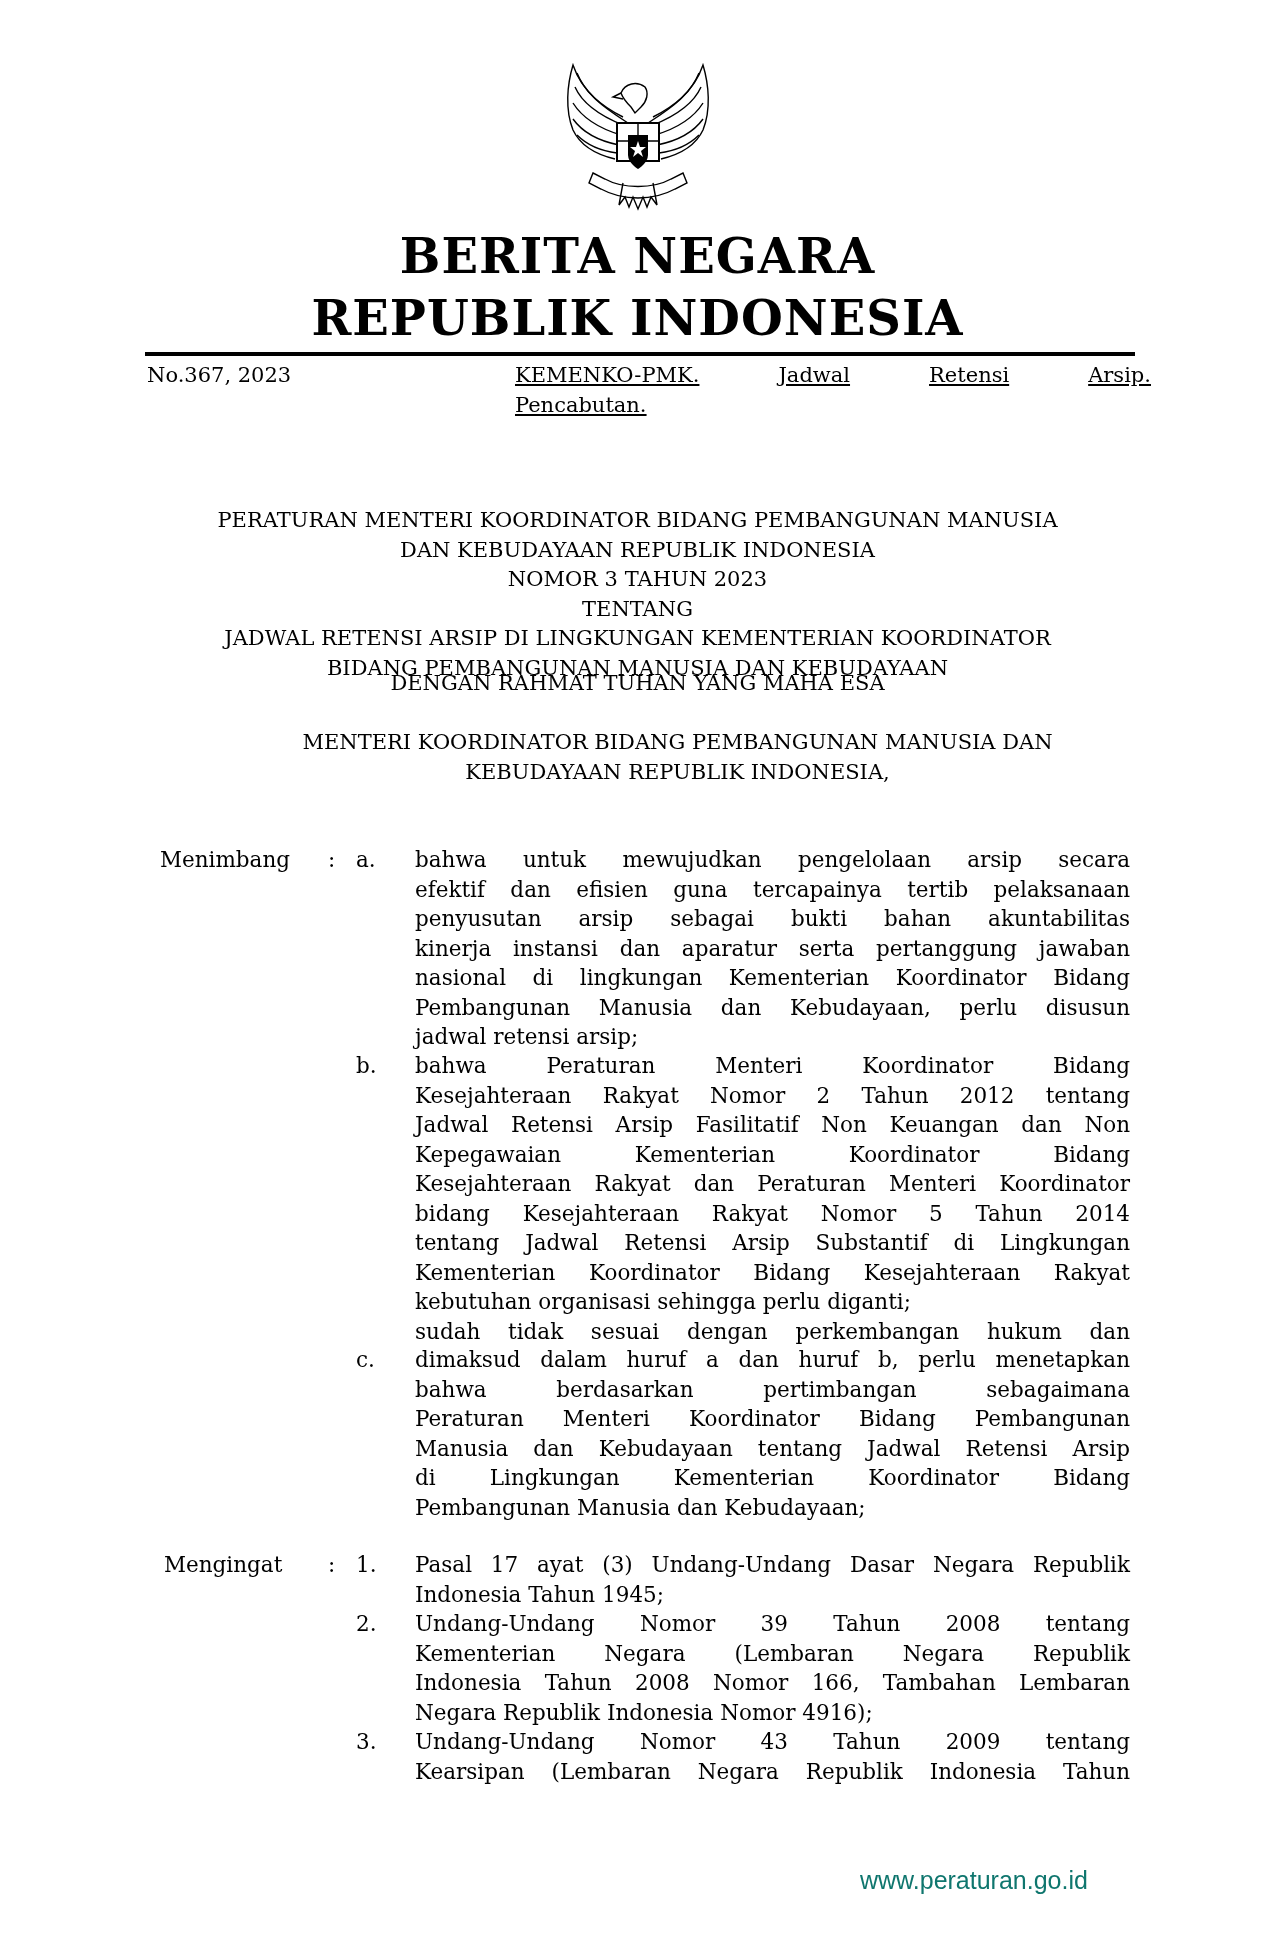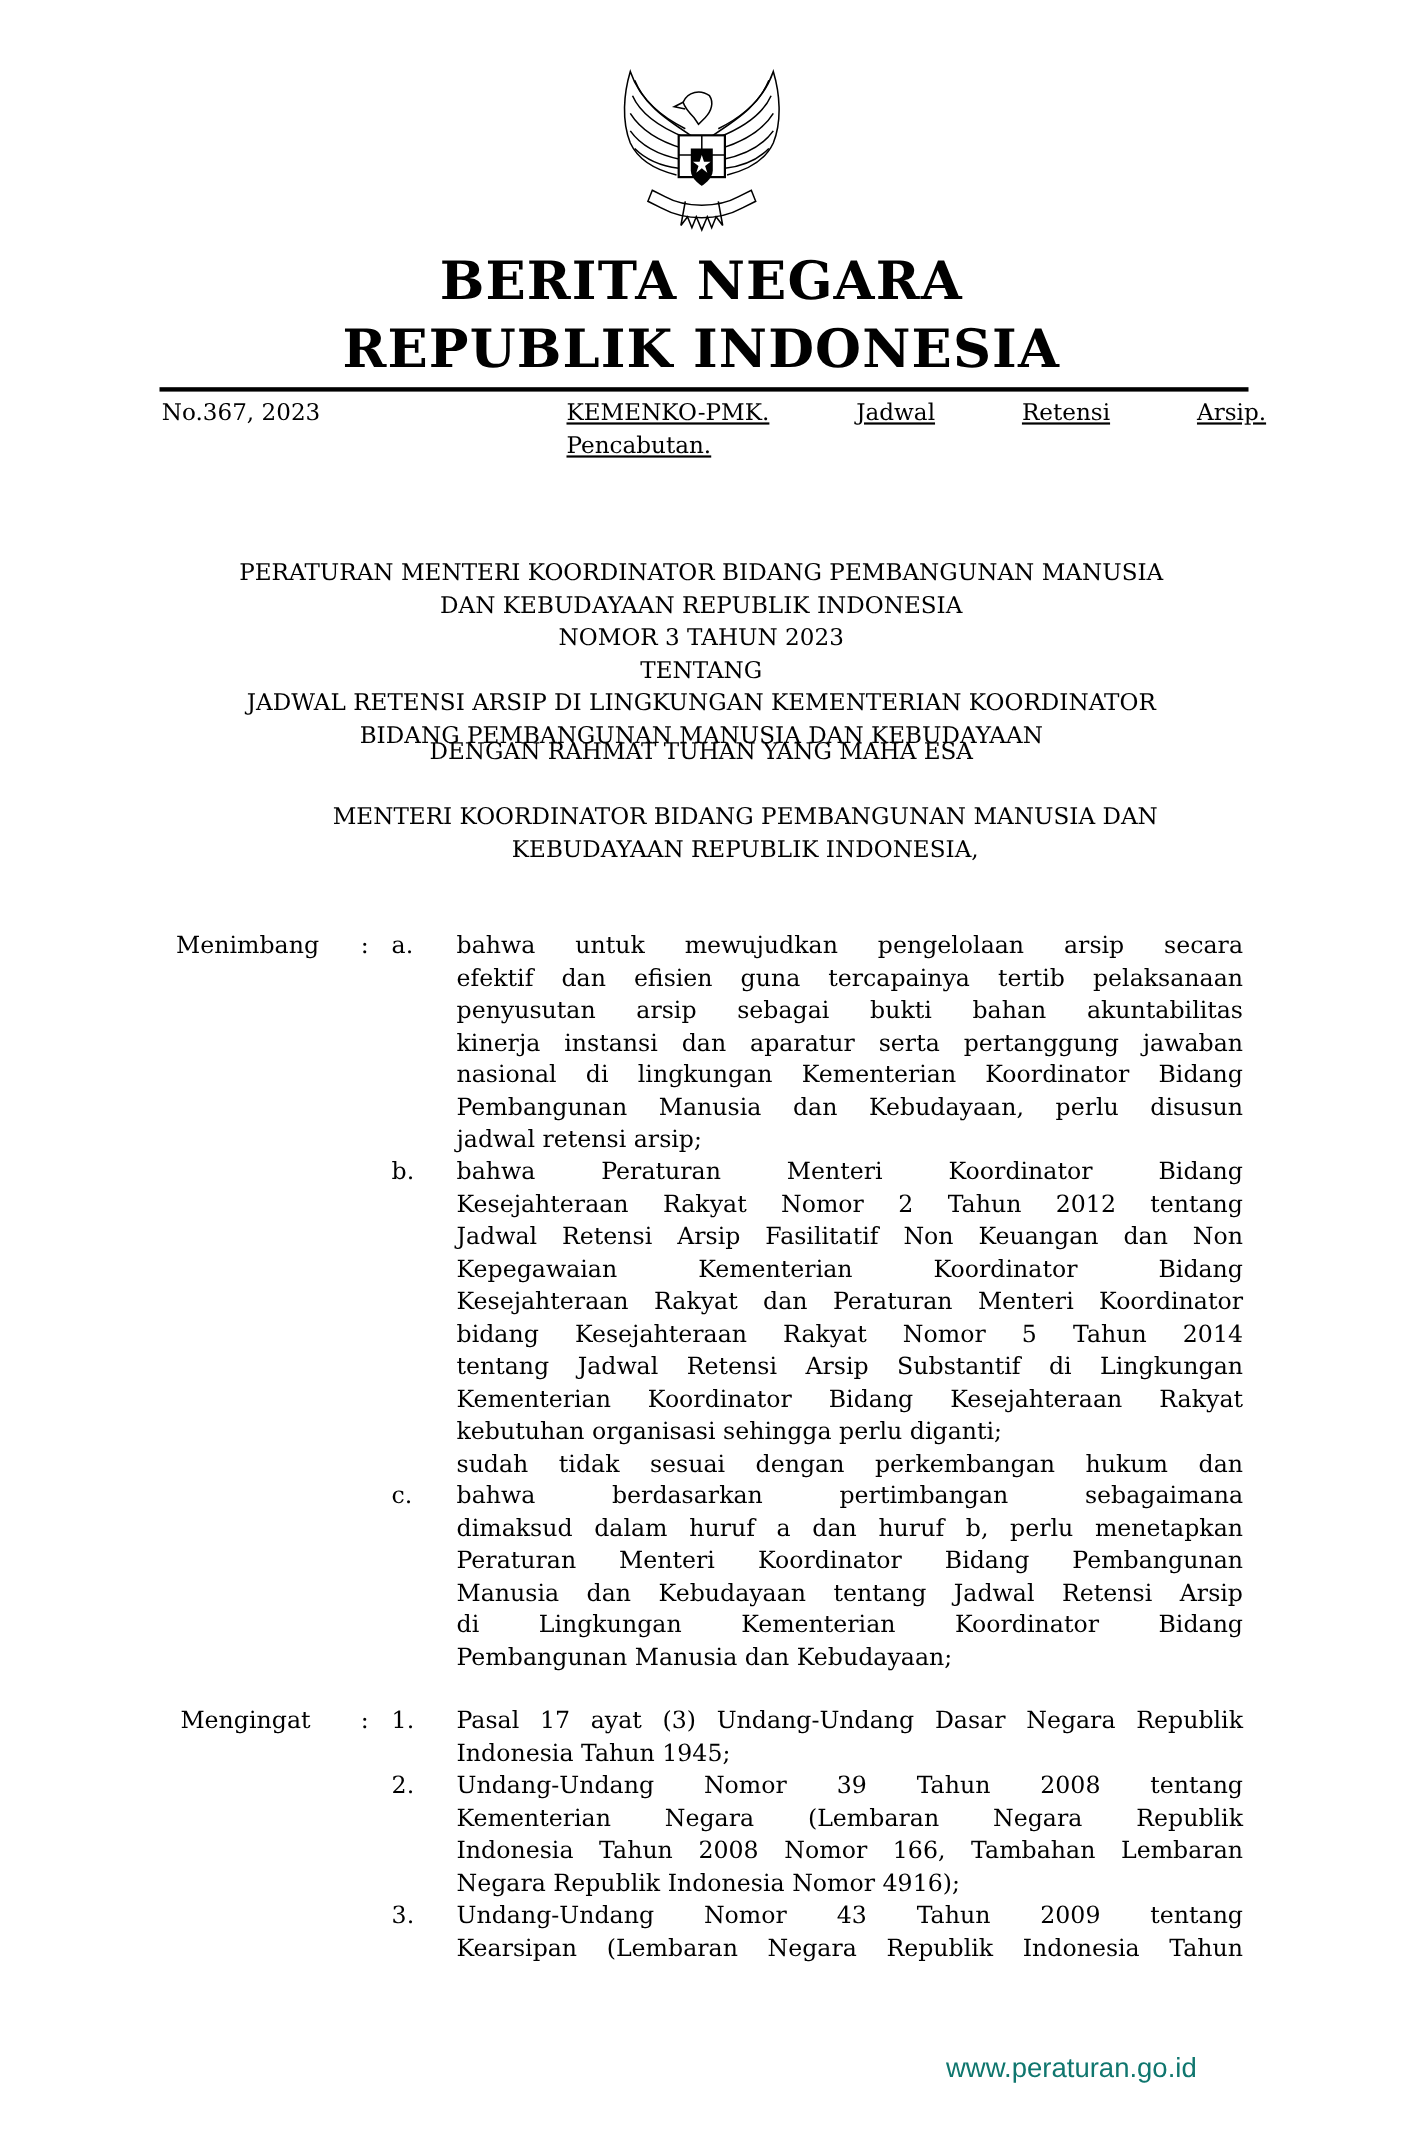--- a/index.html
+++ b/index.html
@@ -125,22 +125,22 @@
       <span class="ln">tentang Jadwal Retensi Arsip Substantif di Lingkungan</span>
       <span class="ln">Kementerian Koordinator Bidang Kesejahteraan Rakyat</span>
       <span class="ln last">kebutuhan organisasi sehingga perlu diganti;</span>
       <span class="ln">sudah tidak sesuai dengan perkembangan hukum dan</span>
     </div>
   </div>
 
   <div class="item" style="top:500px;">
     <span class="marker">c.</span>
     <div class="itext">
+      <span class="ln">dimaksud dalam huruf a dan huruf b, perlu menetapkan</span>
       <span class="ln">bahwa berdasarkan pertimbangan sebagaimana</span>
-      <span class="ln">dimaksud dalam huruf a dan huruf b, perlu menetapkan</span>
       <span class="ln">Peraturan Menteri Koordinator Bidang Pembangunan</span>
       <span class="ln">Manusia dan Kebudayaan tentang Jadwal Retensi Arsip</span>
       <span class="ln">di Lingkungan Kementerian Koordinator Bidang</span>
       <span class="ln last">Pembangunan Manusia dan Kebudayaan;</span>
     </div>
   </div>
 </div>
 
 <div class="section" style="top:1550px;">
   <span class="sec-label" style="left:164px;">Mengingat</span>

